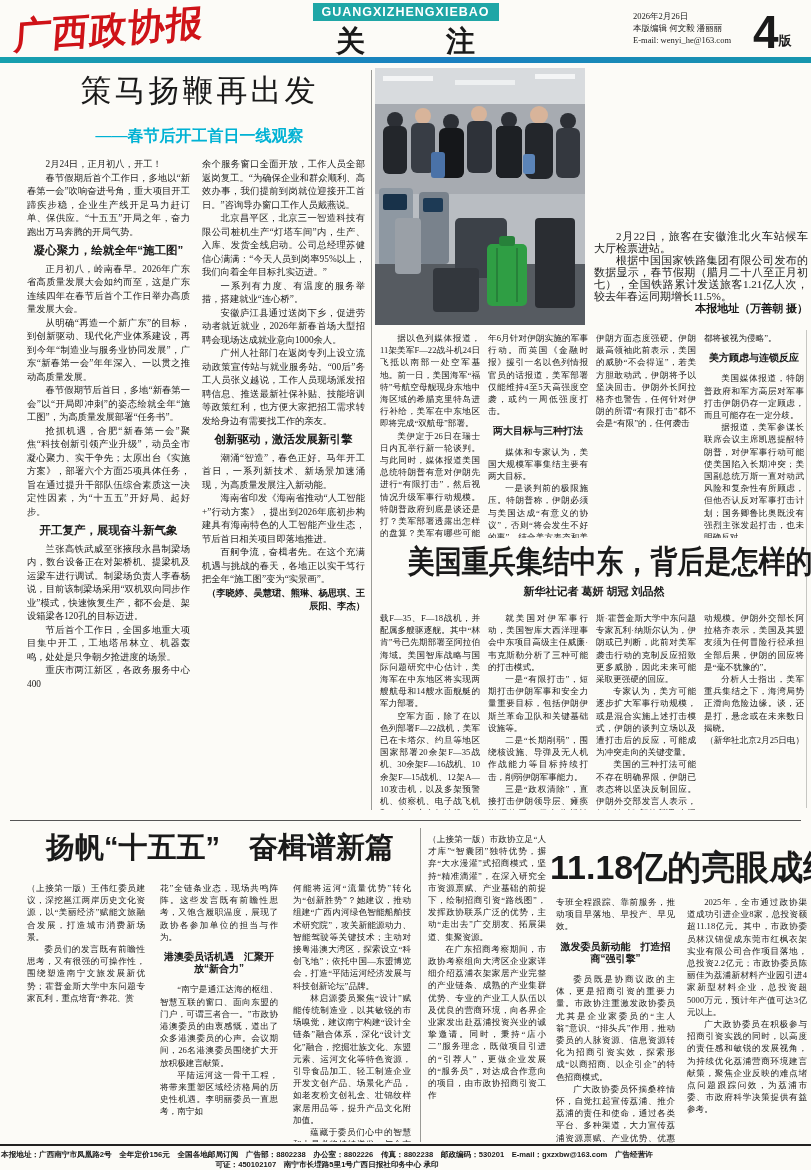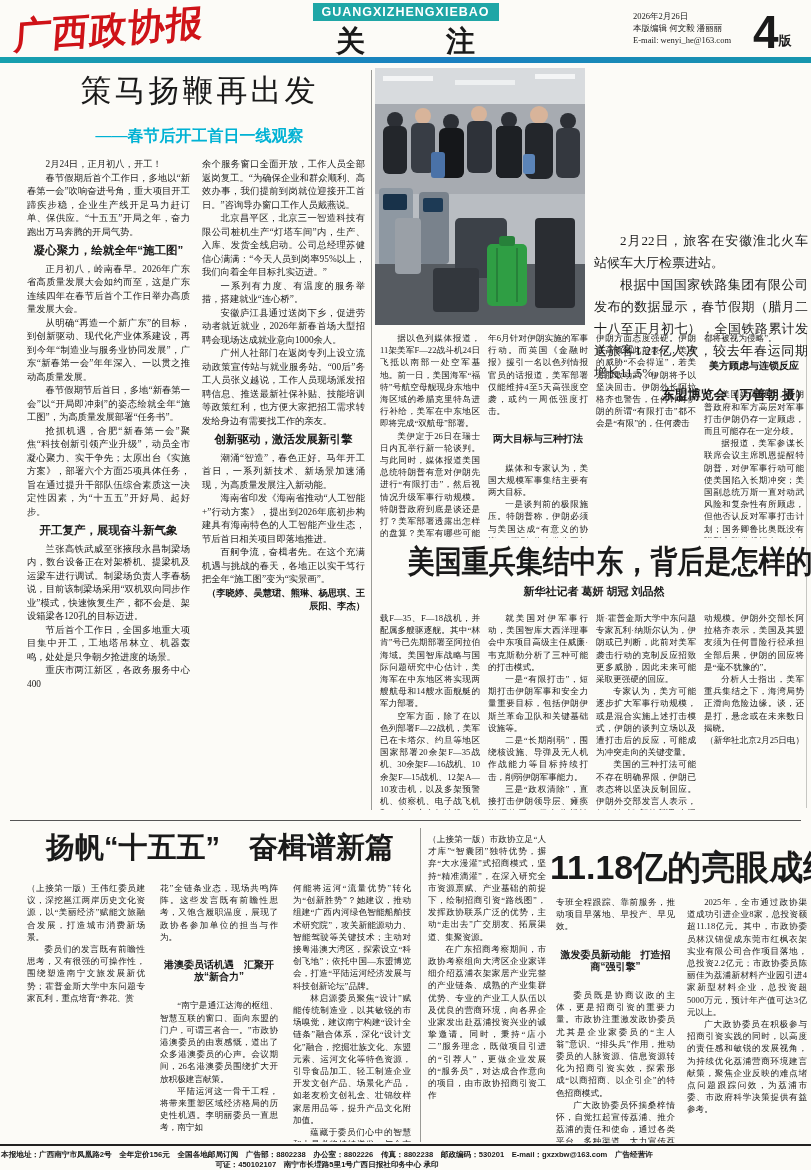--- a/index.html
+++ b/index.html
@@ -29,25 +29,25 @@
   .a1-headline{position:absolute;left:27px;top:70px;width:345px;text-align:center;
         font-family:"Liberation Sans",sans-serif;font-weight:400;font-size:31px;letter-spacing:3px;white-space:nowrap;}
   .a1-sub{position:absolute;left:27px;top:126px;width:345px;text-align:center;color:#00b2d4;
         font-family:Liberation Serif, serif;font-weight:900;font-size:16px;white-space:nowrap;}
   .col{position:absolute;overflow:hidden;text-align:justify;}
   .col p{margin:0;text-indent:2em;}
   .s1{font-size:9.3px;line-height:13.5px;}
   .s2{font-size:8.6px;line-height:12.2px;}
   .subhead{font-family:"Liberation Sans",sans-serif;font-weight:bold;text-align:center;text-indent:0 !important;
         font-size:11.5px;margin:5px 0 !important;}
-  .subhead2{font-size:10px;margin:16px 0 !important;}
+  .subhead2{font-size:10px;margin:8px 0 !important;}
   .authors{font-weight:bold;text-align:right;text-indent:0 !important;}
   
   .photo{position:absolute;left:375px;top:68px;width:210px;height:257px;}
-  .caption{position:absolute;left:594px;top:230px;width:214px;font-size:13px;line-height:22px;text-align:justify;}
+  .caption{position:absolute;left:594px;top:230px;width:214px;font-size:11px;line-height:12px;text-align:justify;}
   .caption p{margin:0;text-indent:2em;}
   .credit{font-weight:bold;text-align:right;text-indent:0 !important;}
   
   .a2-headline{position:absolute;left:380px;top:541px;width:428px;text-align:center;
         font-family:"Liberation Sans",sans-serif;font-weight:900;font-size:31px;white-space:nowrap;
         transform:scaleX(0.87);transform-origin:center;}
   .a2-byline{position:absolute;left:380px;top:584px;width:428px;text-align:center;
         font-family:"Liberation Sans",sans-serif;font-weight:bold;font-size:11px;}
   .endline{font-weight:normal;text-align:right;text-indent:0 !important;}
   
@@ -154,21 +154,21 @@
       <line x1="142" y1="180" x2="142" y2="234" stroke="#27813a" stroke-width="2"></line>
       <rect x="20" y="150" width="26" height="56" rx="4" fill="#9aa0a7"></rect>
       <rect x="160" y="150" width="40" height="90" rx="4" fill="#2a2d32"></rect>
       <rect x="58" y="200" width="46" height="44" rx="4" fill="#33373d"></rect>
     </svg>
   </div>
 
   <div class="caption">
     <p>2月22日，旅客在安徽淮北火车站候车大厅检票进站。</p>
     <p>根据中国国家铁路集团有限公司发布的数据显示，春节假期（腊月二十八至正月初七），全国铁路累计发送旅客1.21亿人次，较去年春运同期增长11.5%。</p>
-    <p class="credit">东盟博览会（万善朝 摄）</p>
+    <p class="credit">本报地址（万善朝 摄）</p>
   </div>
 
   <div class="col s2" style="left:380px;top:332px;width:100px;height:206px;">
     <p>据以色列媒体报道，11架美军F—22战斗机24日飞抵以南部一处空军基地。前一日，美国海军“福特”号航空母舰现身东地中海区域的希腊克里特岛进行补给，美军在中东地区即将完成“双航母”部署。</p>
     <p>美伊定于26日在瑞士日内瓦举行新一轮谈判。与此同时，媒体报道美国总统特朗普有意对伊朗先进行“有限打击”，然后视情况升级军事行动规模。特朗普政府到底是谈还是打？美军部署透露出怎样的盘算？美军有哪些可能的打击方式，后果将会如何？</p>
 
   </div>
   <div class="col s2" style="left:488px;top:332px;width:100px;height:206px;">
     <p style="text-indent:0;">年6月针对伊朗实施的军事行动。而英国《金融时报》援引一名以色列情报官员的话报道，美军部署仅能维持4至5天高强度空袭，或约一周低强度打击。</p>
     <p class="subhead subhead2">两大目标与三种打法</p>

